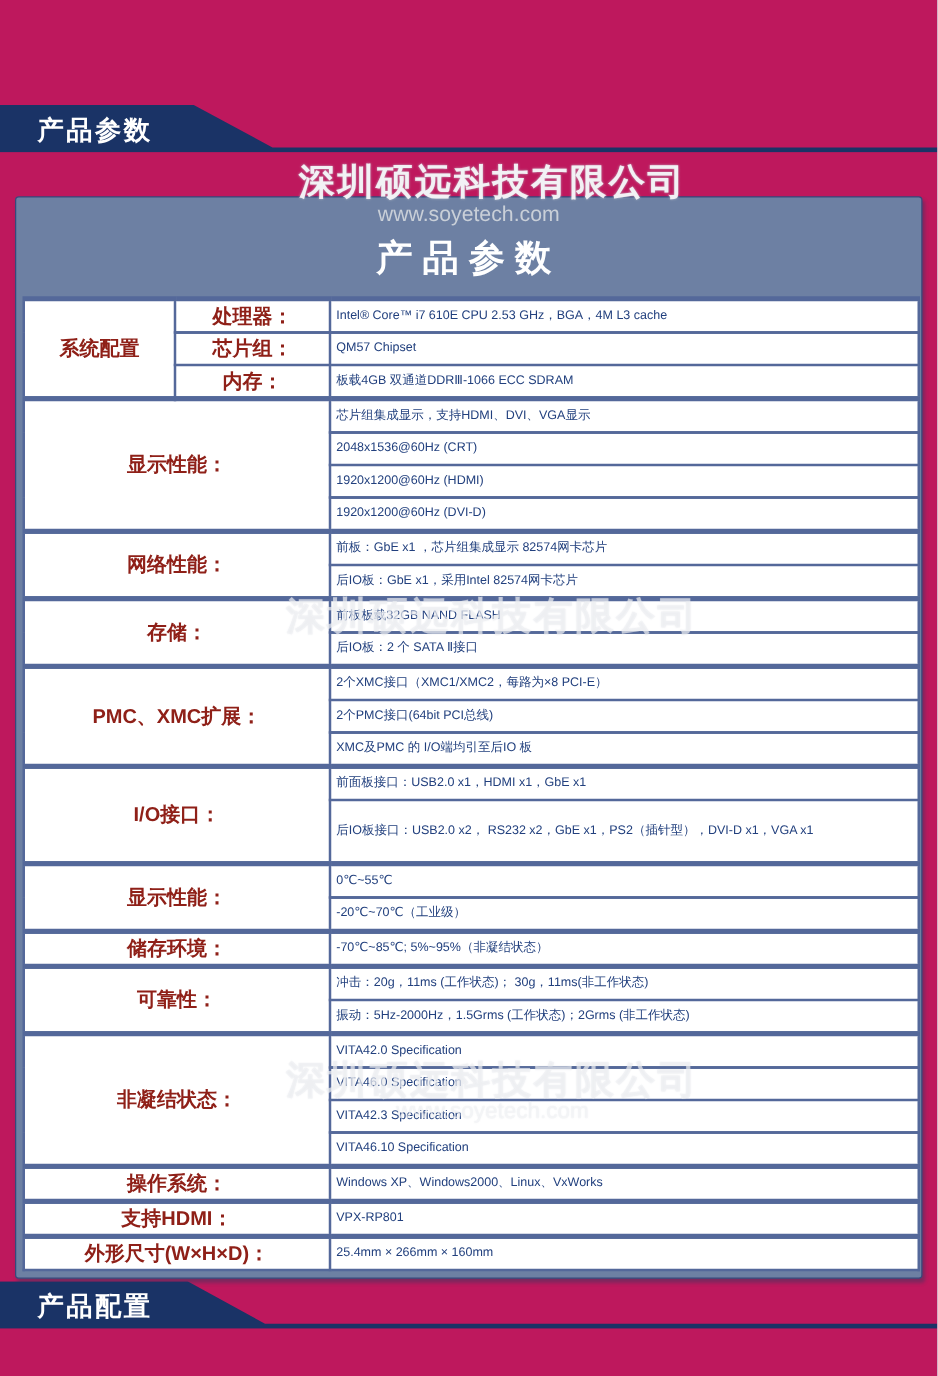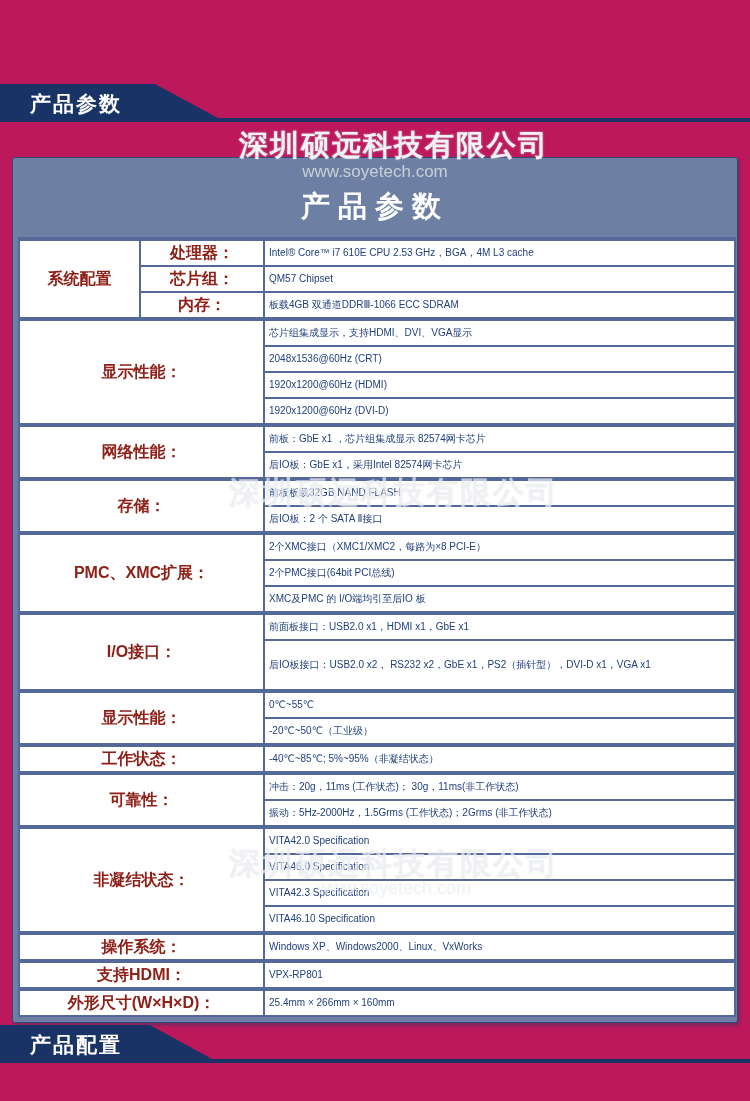--- a/index.html
+++ b/index.html
@@ -169,26 +169,26 @@
       </tr>
       <tr>
             <td class="val" style="height:46px">后IO板接口：USB2.0 x2， RS232 x2，GbE x1，PS2（插针型），DVI-D x1，VGA x1</td>
           </tr>
 
       <tr class="gs">
         <td class="glabel" colspan="2" rowspan="2">显示性能：</td>
         <td class="val">0℃~55℃</td>
       </tr>
       <tr>
-            <td class="val">-20℃~50℃（工业级）</td>
-          </tr>
-
-      <tr class="gs">
-        <td class="glabel" colspan="2">工作状态：</td>
-        <td class="val">-40℃~85℃; 5%~95%（非凝结状态）</td>
+            <td class="val">-20℃~70℃（工业级）</td>
+          </tr>
+
+      <tr class="gs">
+        <td class="glabel" colspan="2">储存环境：</td>
+        <td class="val">-70℃~85℃; 5%~95%（非凝结状态）</td>
       </tr>
 
       <tr class="gs">
         <td class="glabel" colspan="2" rowspan="2">可靠性：</td>
         <td class="val">冲击：20g，11ms (工作状态)； 30g，11ms(非工作状态)</td>
       </tr>
       <tr>
             <td class="val">振动：5Hz-2000Hz，1.5Grms (工作状态)；2Grms (非工作状态)</td>
           </tr>
 

